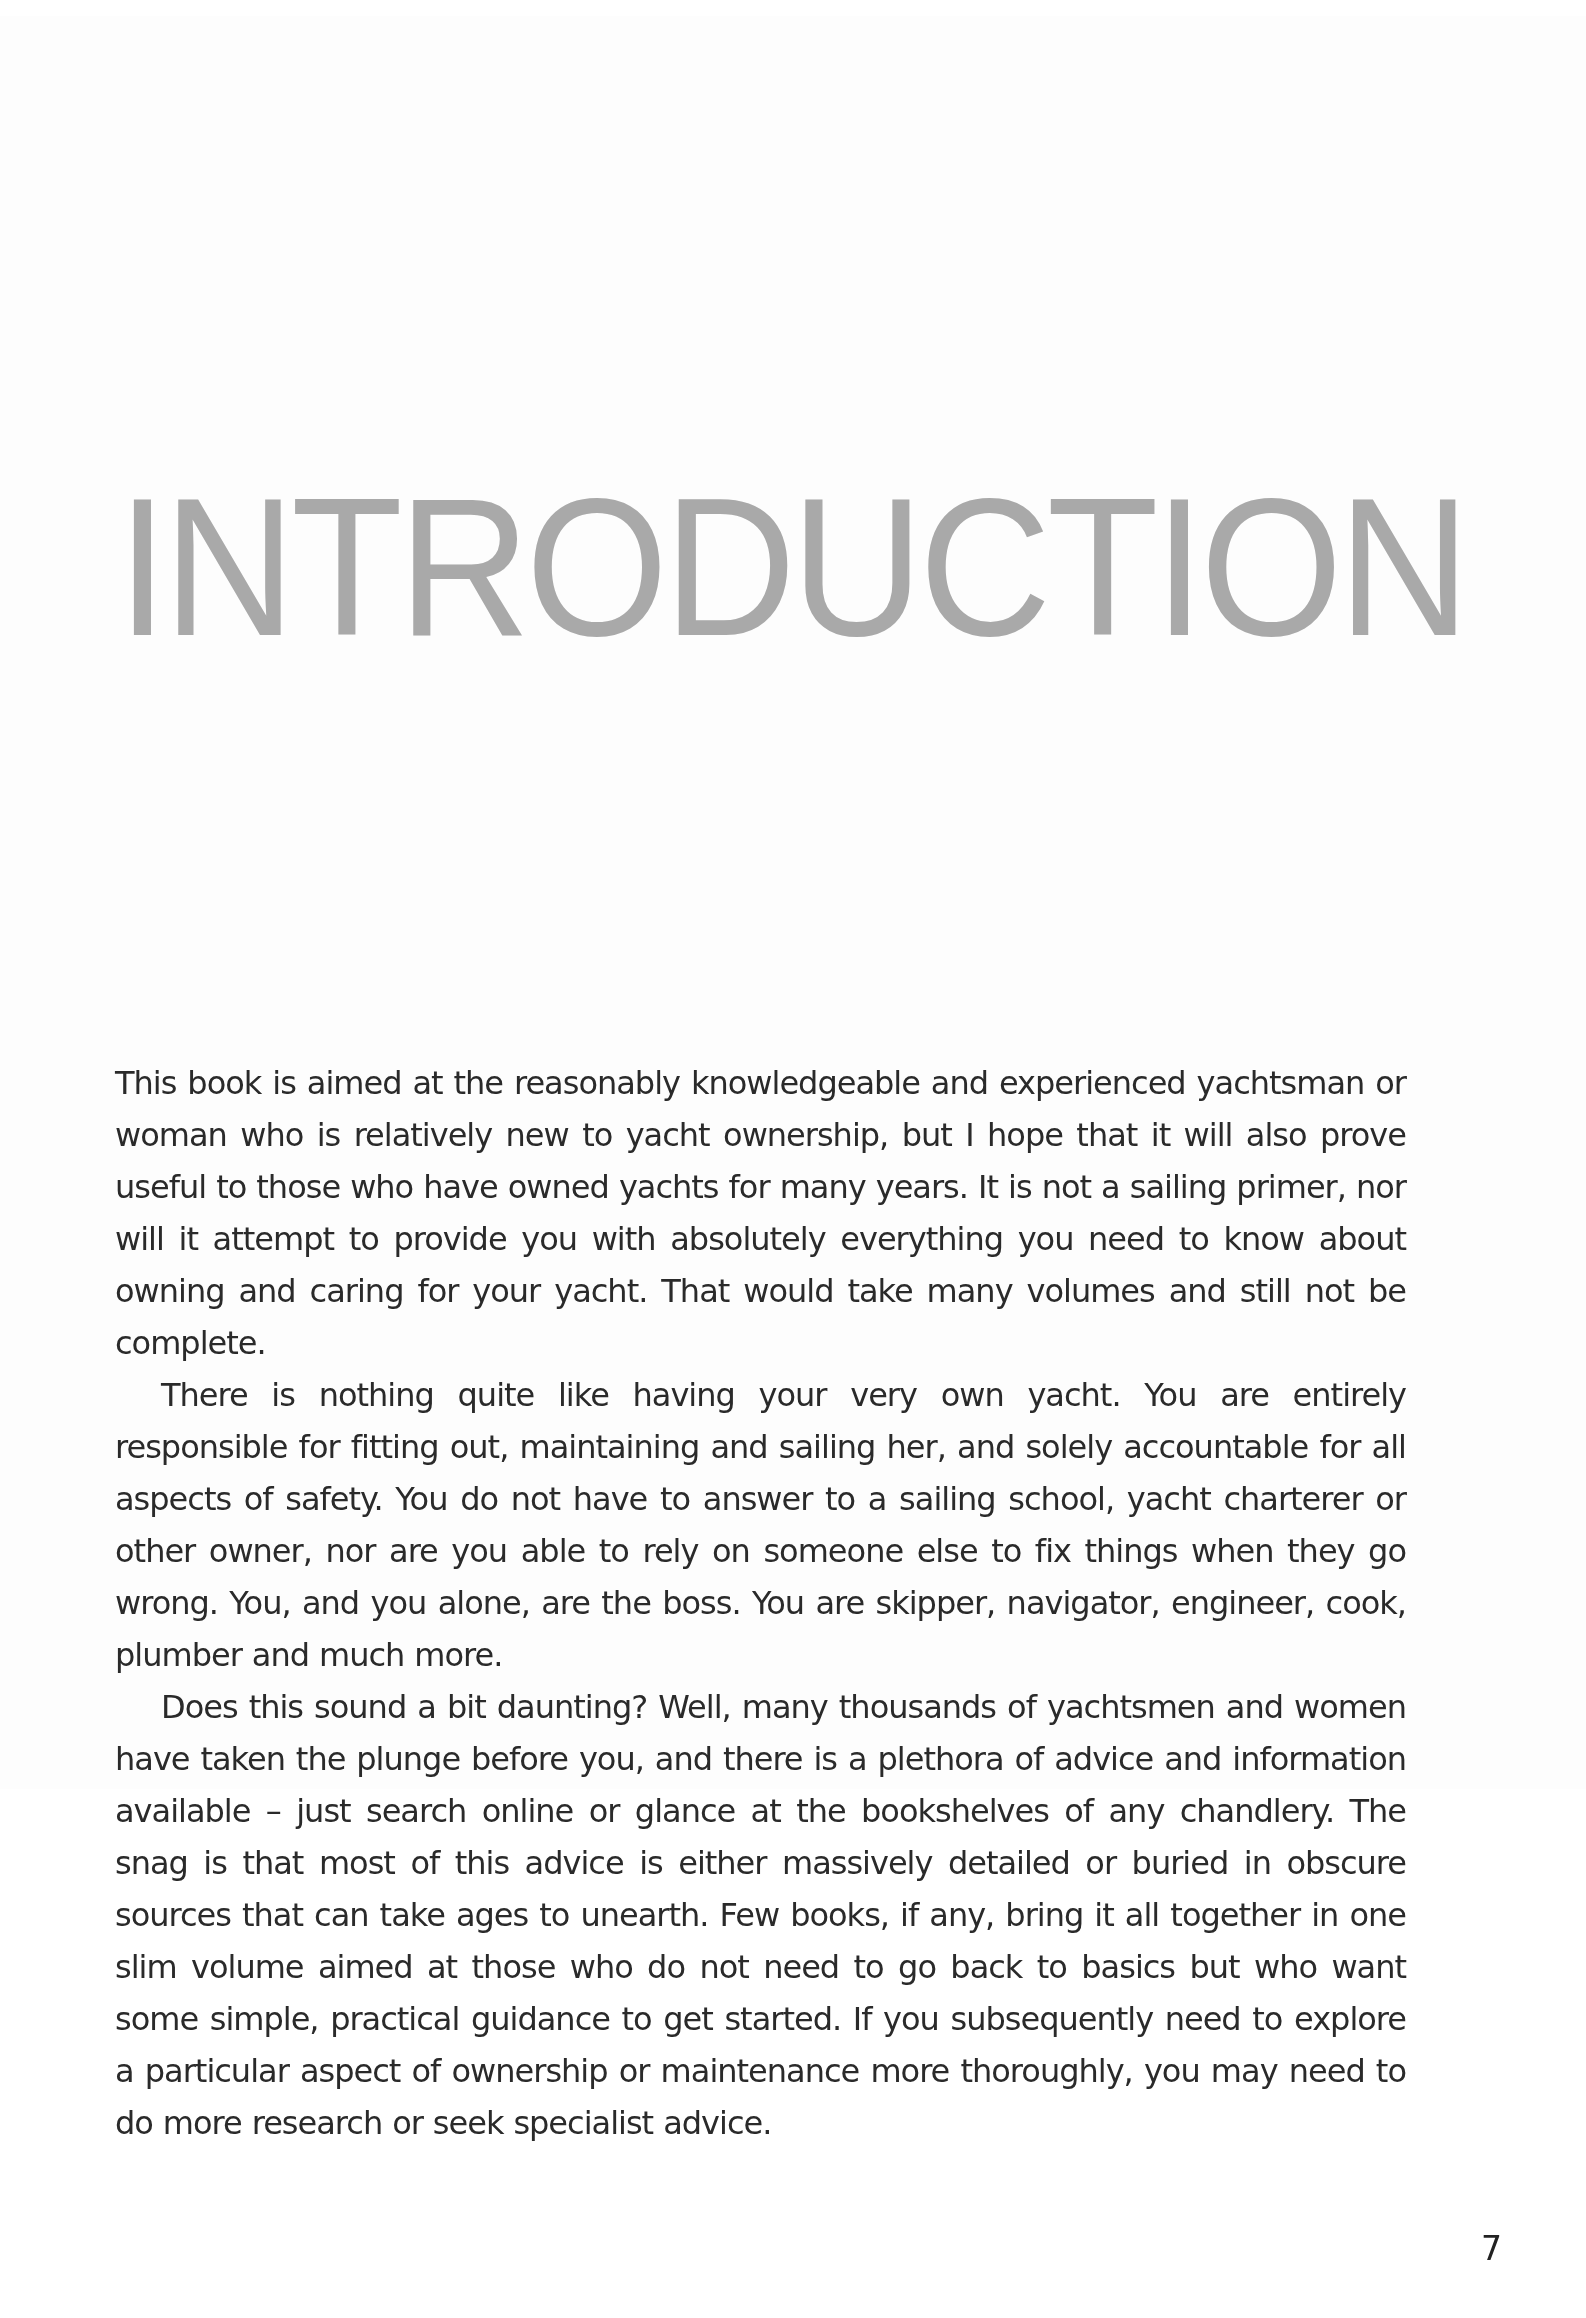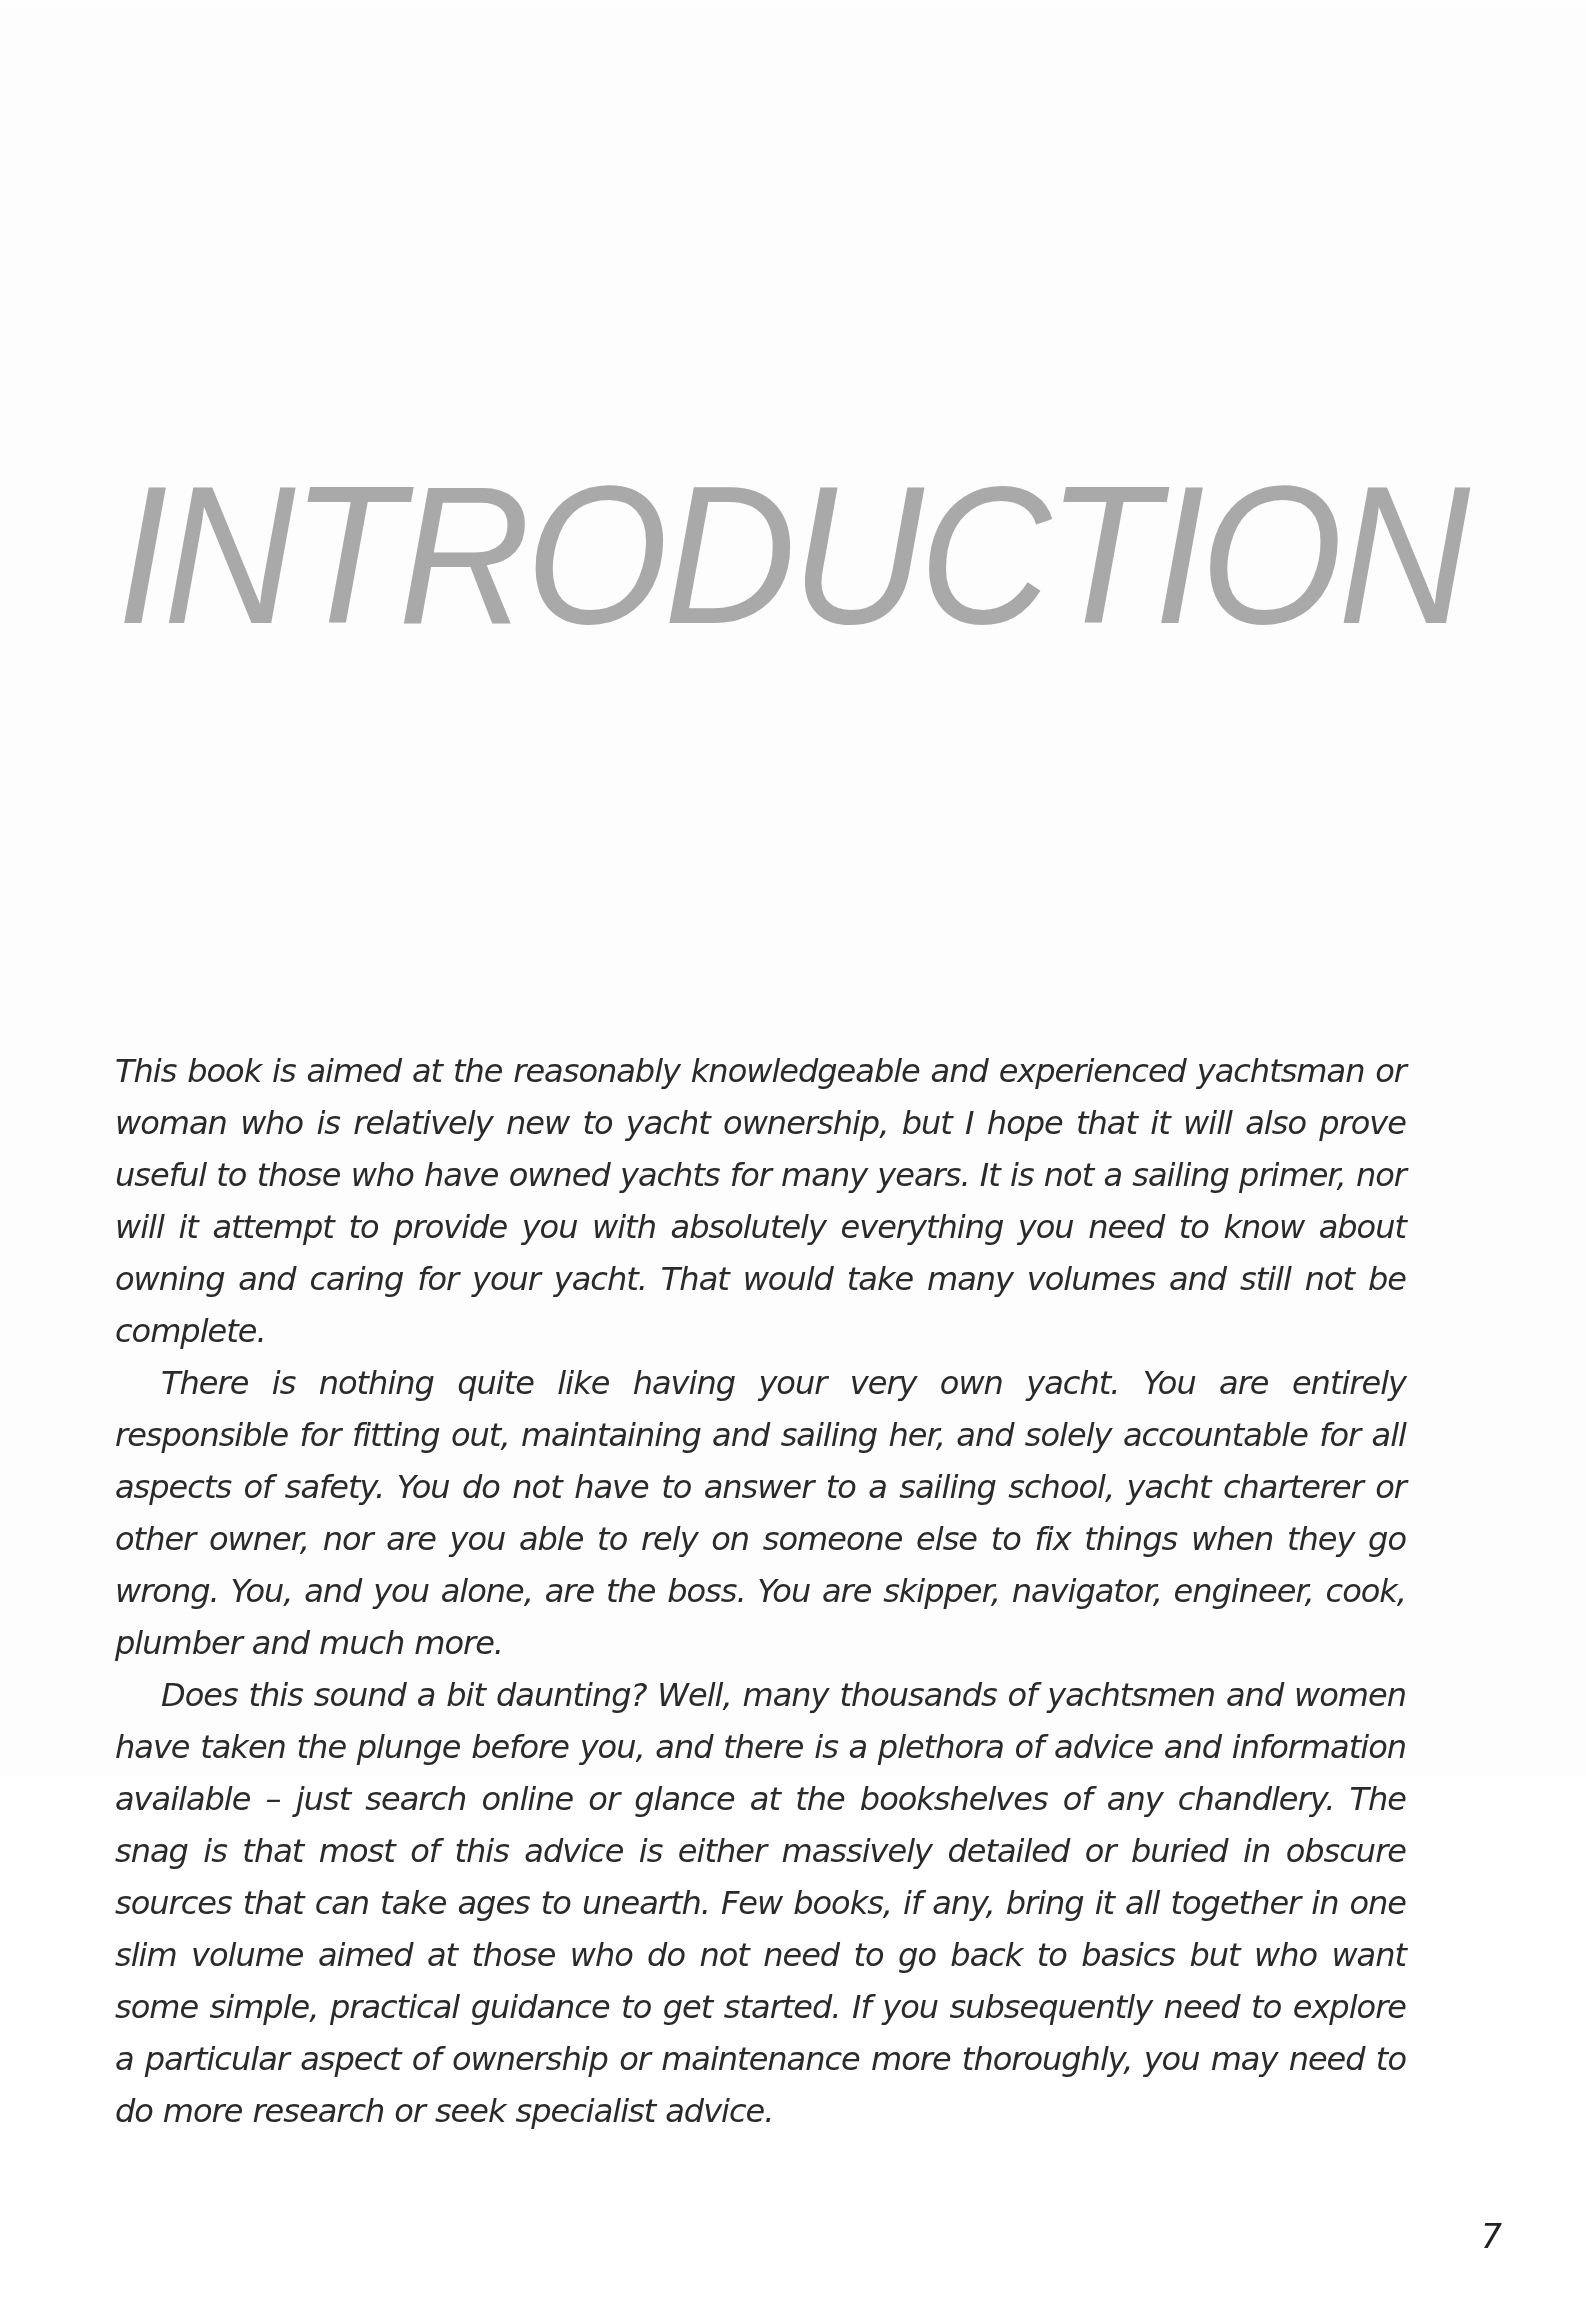--- a/index.html
+++ b/index.html
@@ -10,25 +10,24 @@
     body {
       width: 1586px;
       height: 2319px;
       position: relative;
       overflow: hidden;
       font-family: "Liberation Sans", "DejaVu Sans", sans-serif;
       color: #222222;
     }
     .page {
       position: absolute;
-      left: 0; top: 4px;
+      left: 0; top: 16px;
       width: 1586px;
       height: 1773px;
       background: #fdfdfd;
-      font-style: italic;
     }
     .chapter-title {
       position: absolute;
       left: 117px;
       top: 468px;
       margin: 0;
       font-family: "Liberation Sans", sans-serif;
       font-weight: 400;
       font-size: 197px;
       line-height: 167px;

